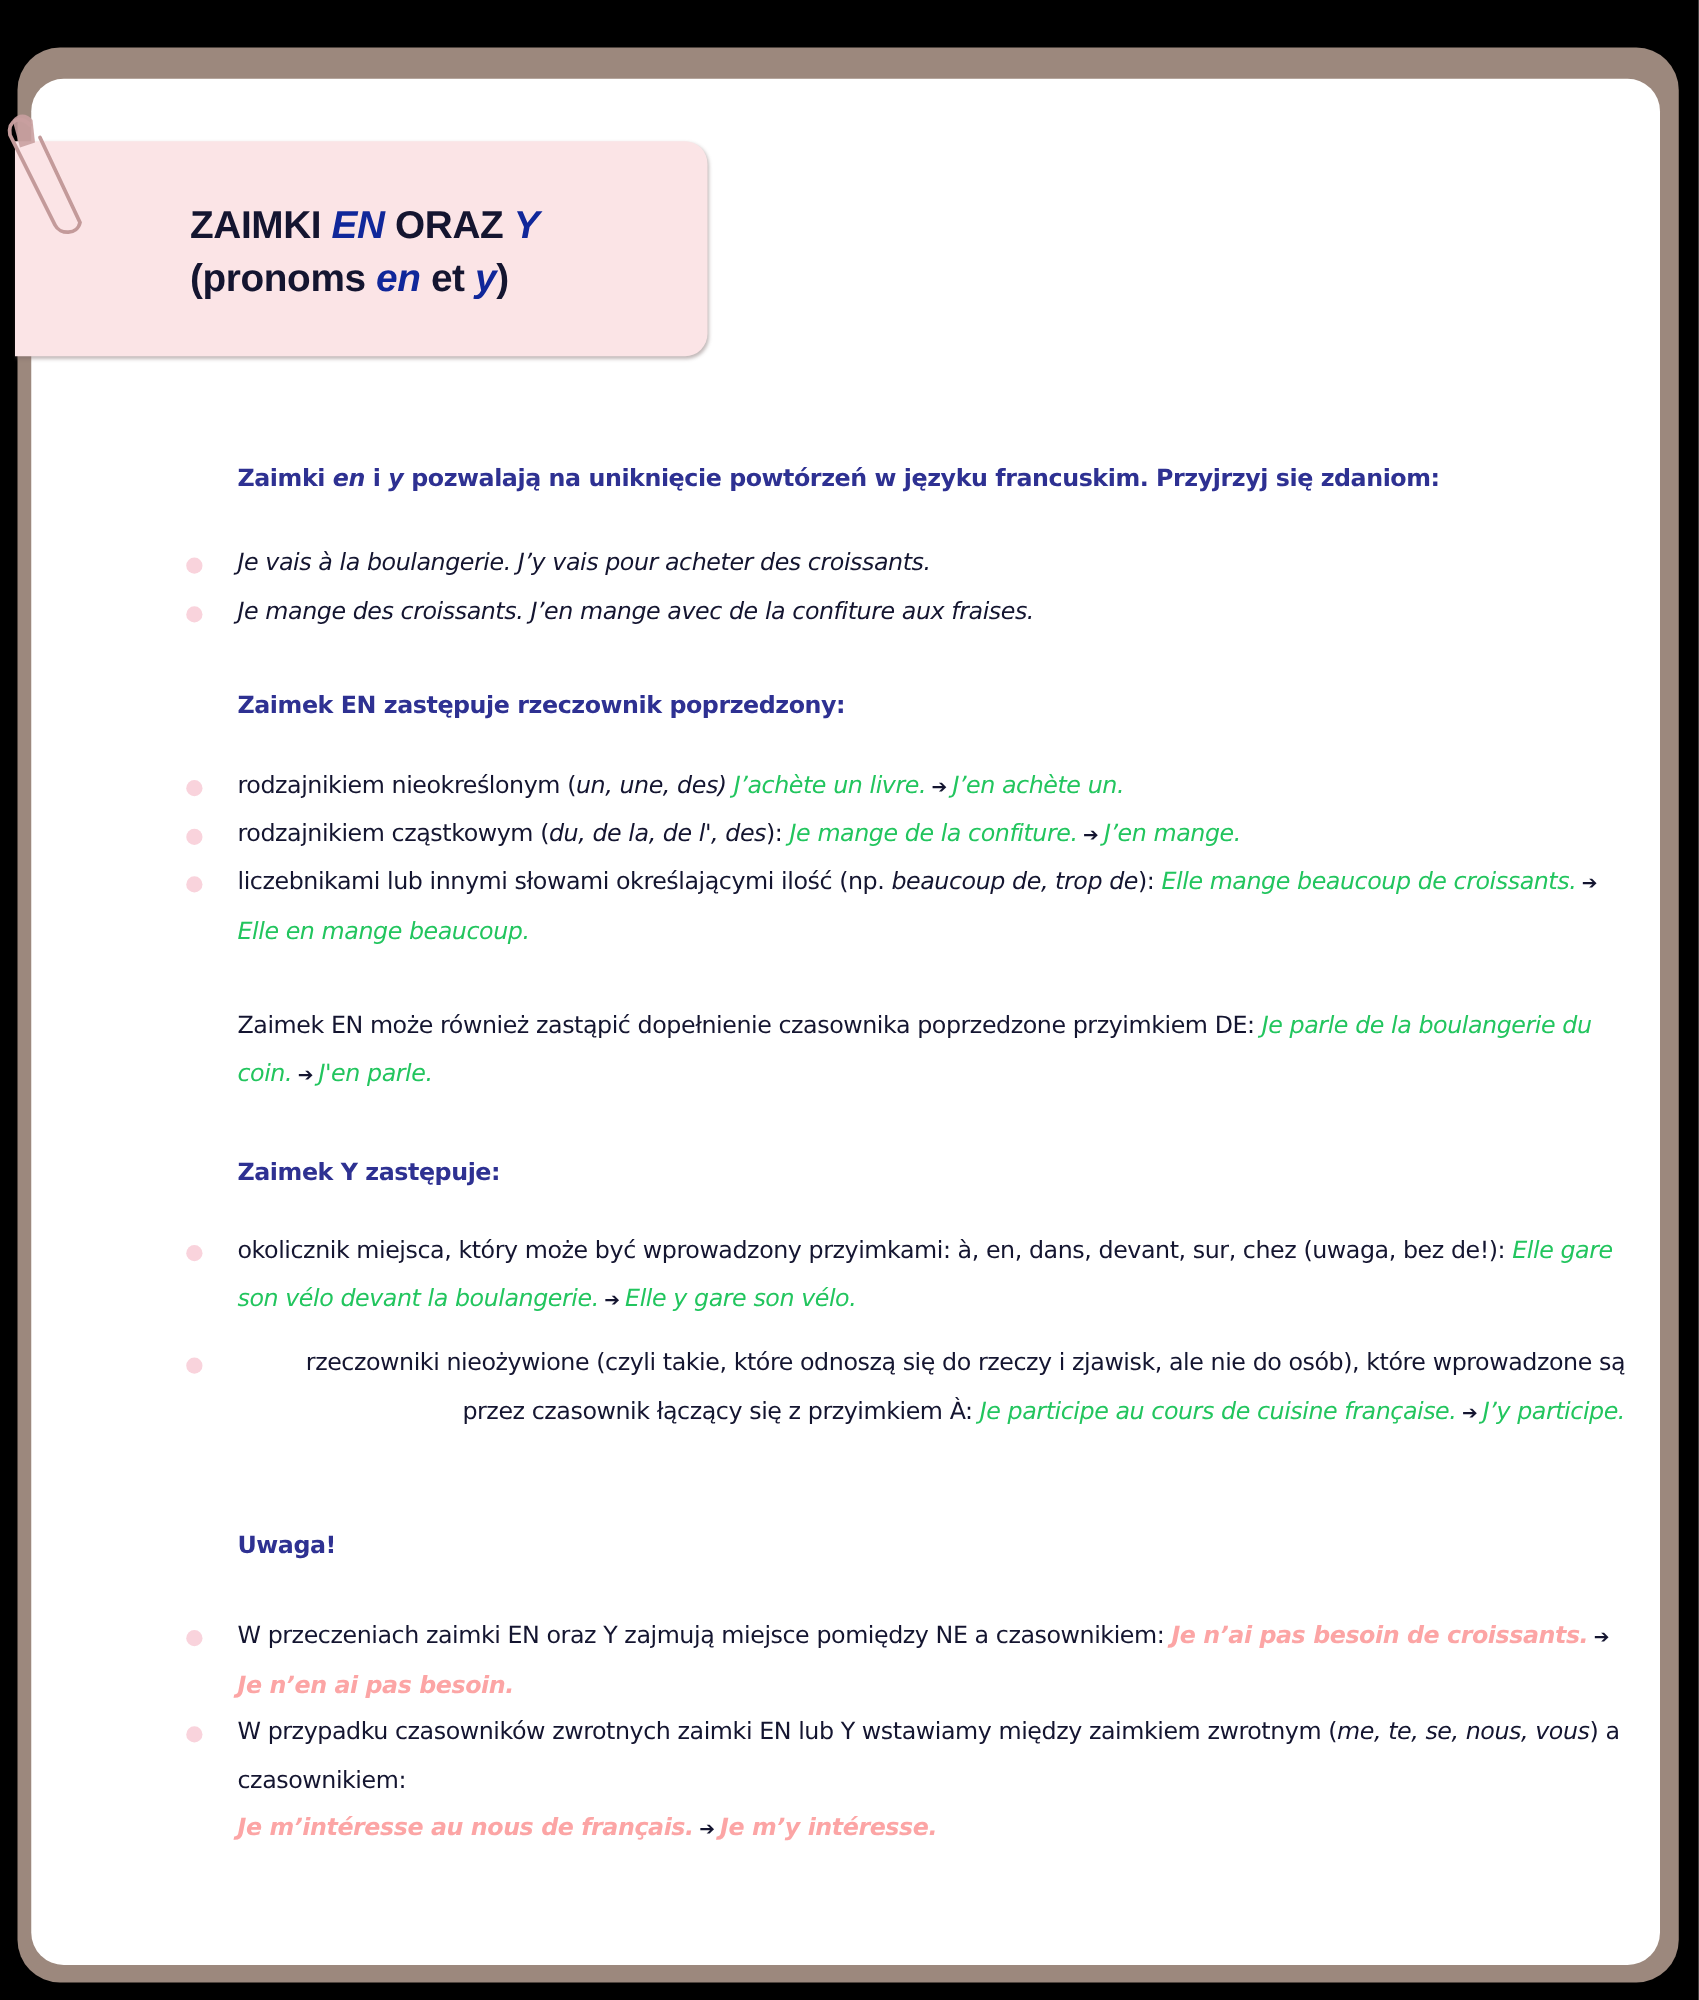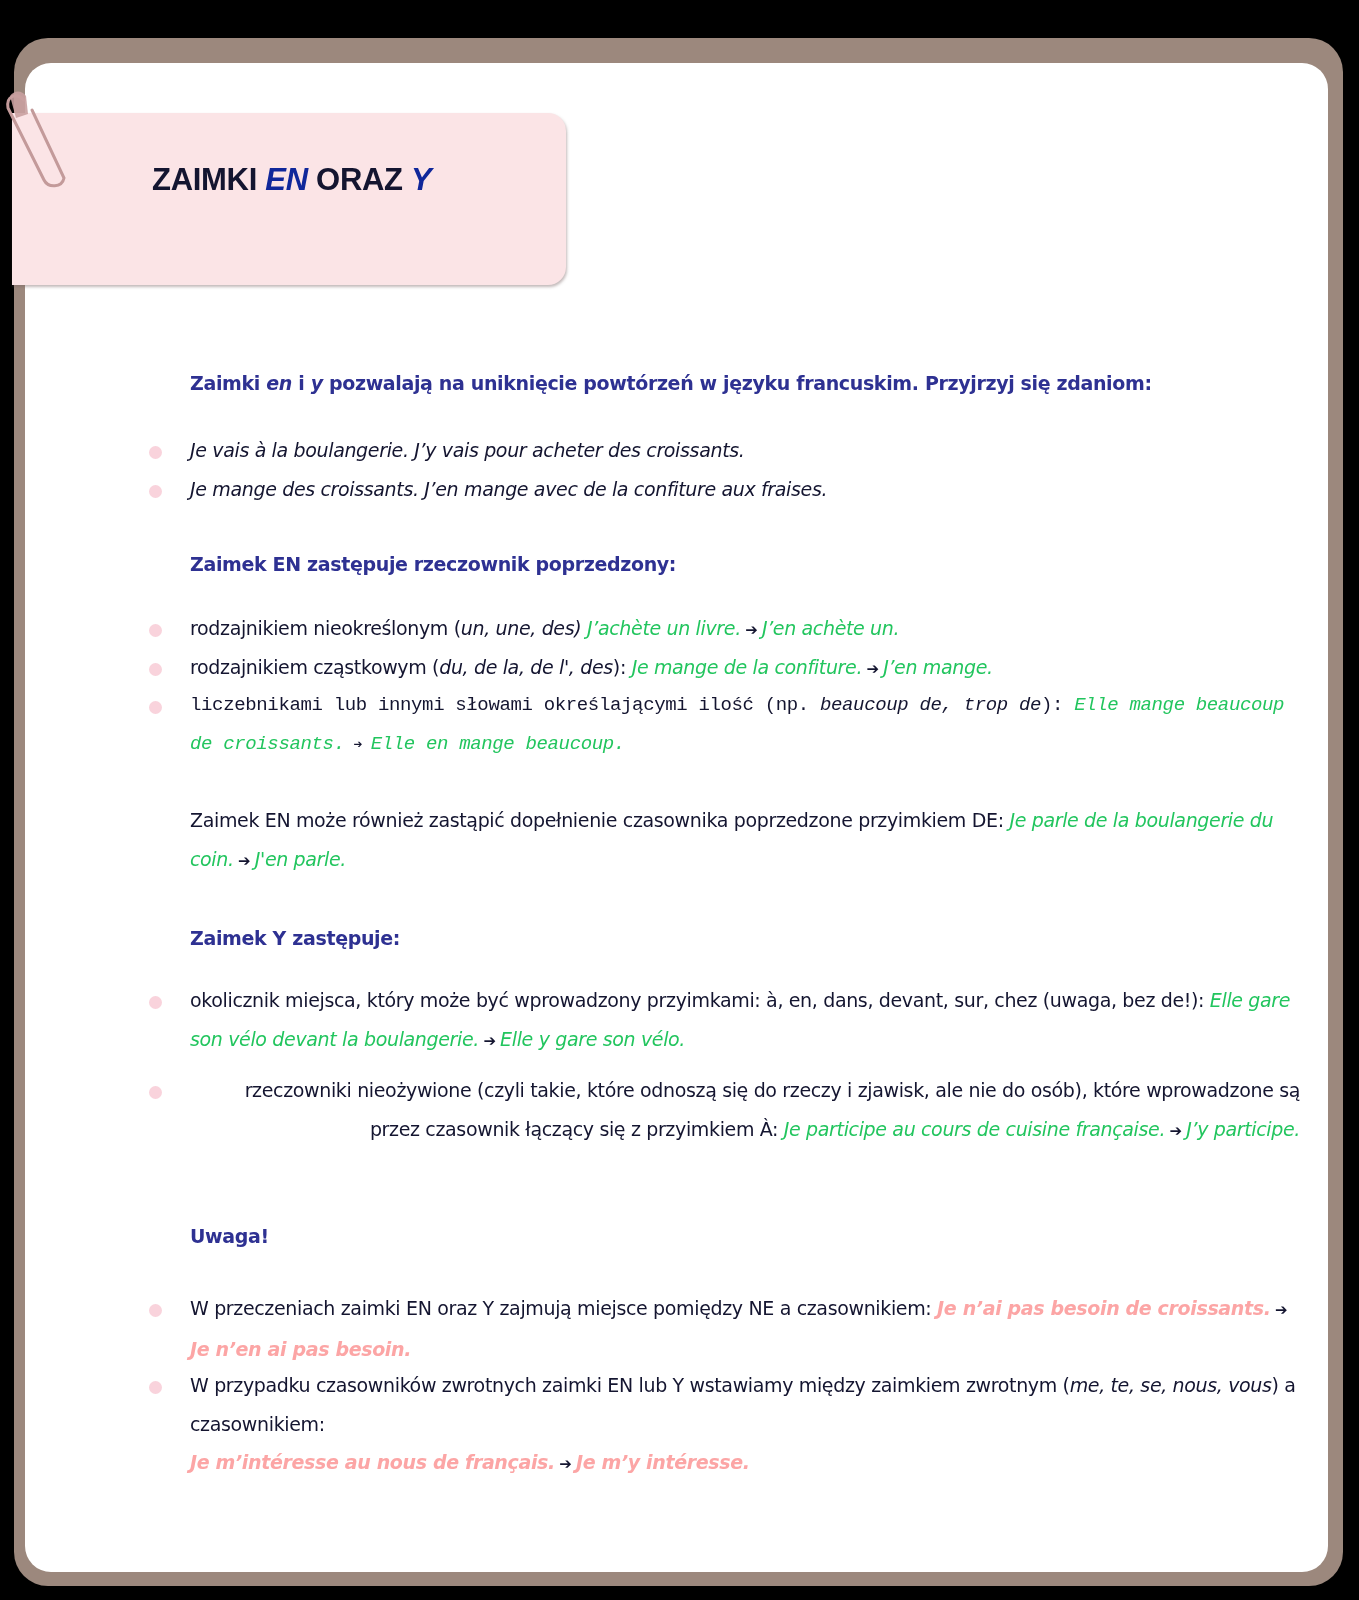--- a/index.html
+++ b/index.html
@@ -52,20 +52,21 @@
 <div class="frame"></div>
 <div class="sheet"></div>
 
 <div class="label"></div>
 <svg class="clip" viewBox="0 0 70 104">
   <path d="M20 12 C12 4, 2 8, 4 20 L 40 92 C 44 100, 58 100, 60 90 L 28 22" fill="none" stroke="#c39a9a" stroke-width="3" stroke-linecap="round"></path>
   <path d="M6 8 C 10 2, 18 2, 22 8 L 24 26 L 12 30 Z" fill="#c9a0a0" opacity="0.9"></path>
 </svg>
 <h1 class="title">
   <div><span>ZAIMKI </span><span class="hl">EN</span><span> ORAZ </span><span class="hl">Y</span></div>
+  <div><span>(pronoms </span><span class="hl">en</span><span> et </span><span class="hl">y</span><span>)</span></div>
 </h1>
 
 <div class="content" id="content">
     <div class="block" style="position: absolute; top: 0px; left: 0px; width: 1110px;">
       <p class="para heading"><span>Zaimki </span><span class="r-i">en</span><span> i </span><span class="r-i">y</span><span> pozwalają na uniknięcie powtórzeń w języku francuskim. Przyjrzyj się zdaniom:</span></p>
     </div>
     <div class="block" style="position: absolute; top: 67px; left: 0px; width: 1110px;">
       <span class="bullet" style="top: 15px;"></span>
       <p class="para"><span class="r-i">Je vais à la boulangerie. J’y vais pour acheter des croissants.</span></p>
     </div>
@@ -77,21 +78,21 @@
       <p class="para heading"><span>Zaimek EN zastępuje rzeczownik poprzedzony:</span></p>
     </div>
     <div class="block" style="position: absolute; top: 245px; left: 0px; width: 1110px;">
       <span class="bullet" style="top: 15px;"></span>
       <p class="para"><span>rodzajnikiem nieokreślonym (</span><span class="r-i">un, une, des)</span><span>  </span><span class="r-ex">J’achète un livre.</span><span class="r-arrow"> ➔ </span><span class="r-ex">J’en achète un.</span></p>
     </div>
     <div class="block" style="position: absolute; top: 284px; left: 0px; width: 1110px;">
       <span class="bullet" style="top: 15px;"></span>
       <p class="para"><span>rodzajnikiem cząstkowym (</span><span class="r-i">du, de la, de l', des</span><span>): </span><span class="r-ex">Je mange de la confiture.</span><span class="r-arrow"> ➔ </span><span class="r-ex">J’en mange.</span></p>
     </div>
-    <div class="block" style="position: absolute; top: 322px; left: 0px; width: 1110px; font-family: Liberation Mono, monospace;">
+    <div class="block" style="position: absolute; top: 322px; left: 0px; width: 1110px;">
       <span class="bullet" style="top: 15px;"></span>
       <p class="para"><span>liczebnikami lub innymi słowami określającymi ilość (np. </span><span class="r-i">beaucoup de, trop de</span><span>): </span><span class="r-ex">Elle mange beaucoup de croissants.</span><span class="r-arrow"> ➔ </span><span class="r-ex">Elle en mange beaucoup.</span></p>
     </div>
     <div class="block" style="position: absolute; top: 437px; left: 0px; width: 1110px;">
       <p class="para"><span>Zaimek EN może również zastąpić dopełnienie czasownika poprzedzone przyimkiem DE: </span><span class="r-ex">Je parle de la boulangerie du coin.</span><span class="r-arrow">  ➔ </span><span class="r-ex">J'en parle.</span></p>
     </div>
     <div class="block" style="position: absolute; top: 555px; left: 0px; width: 1110px;">
       <p class="para heading"><span>Zaimek Y zastępuje:</span></p>
     </div>
     <div class="block" style="position: absolute; top: 617px; left: 0px; width: 1110px;">

